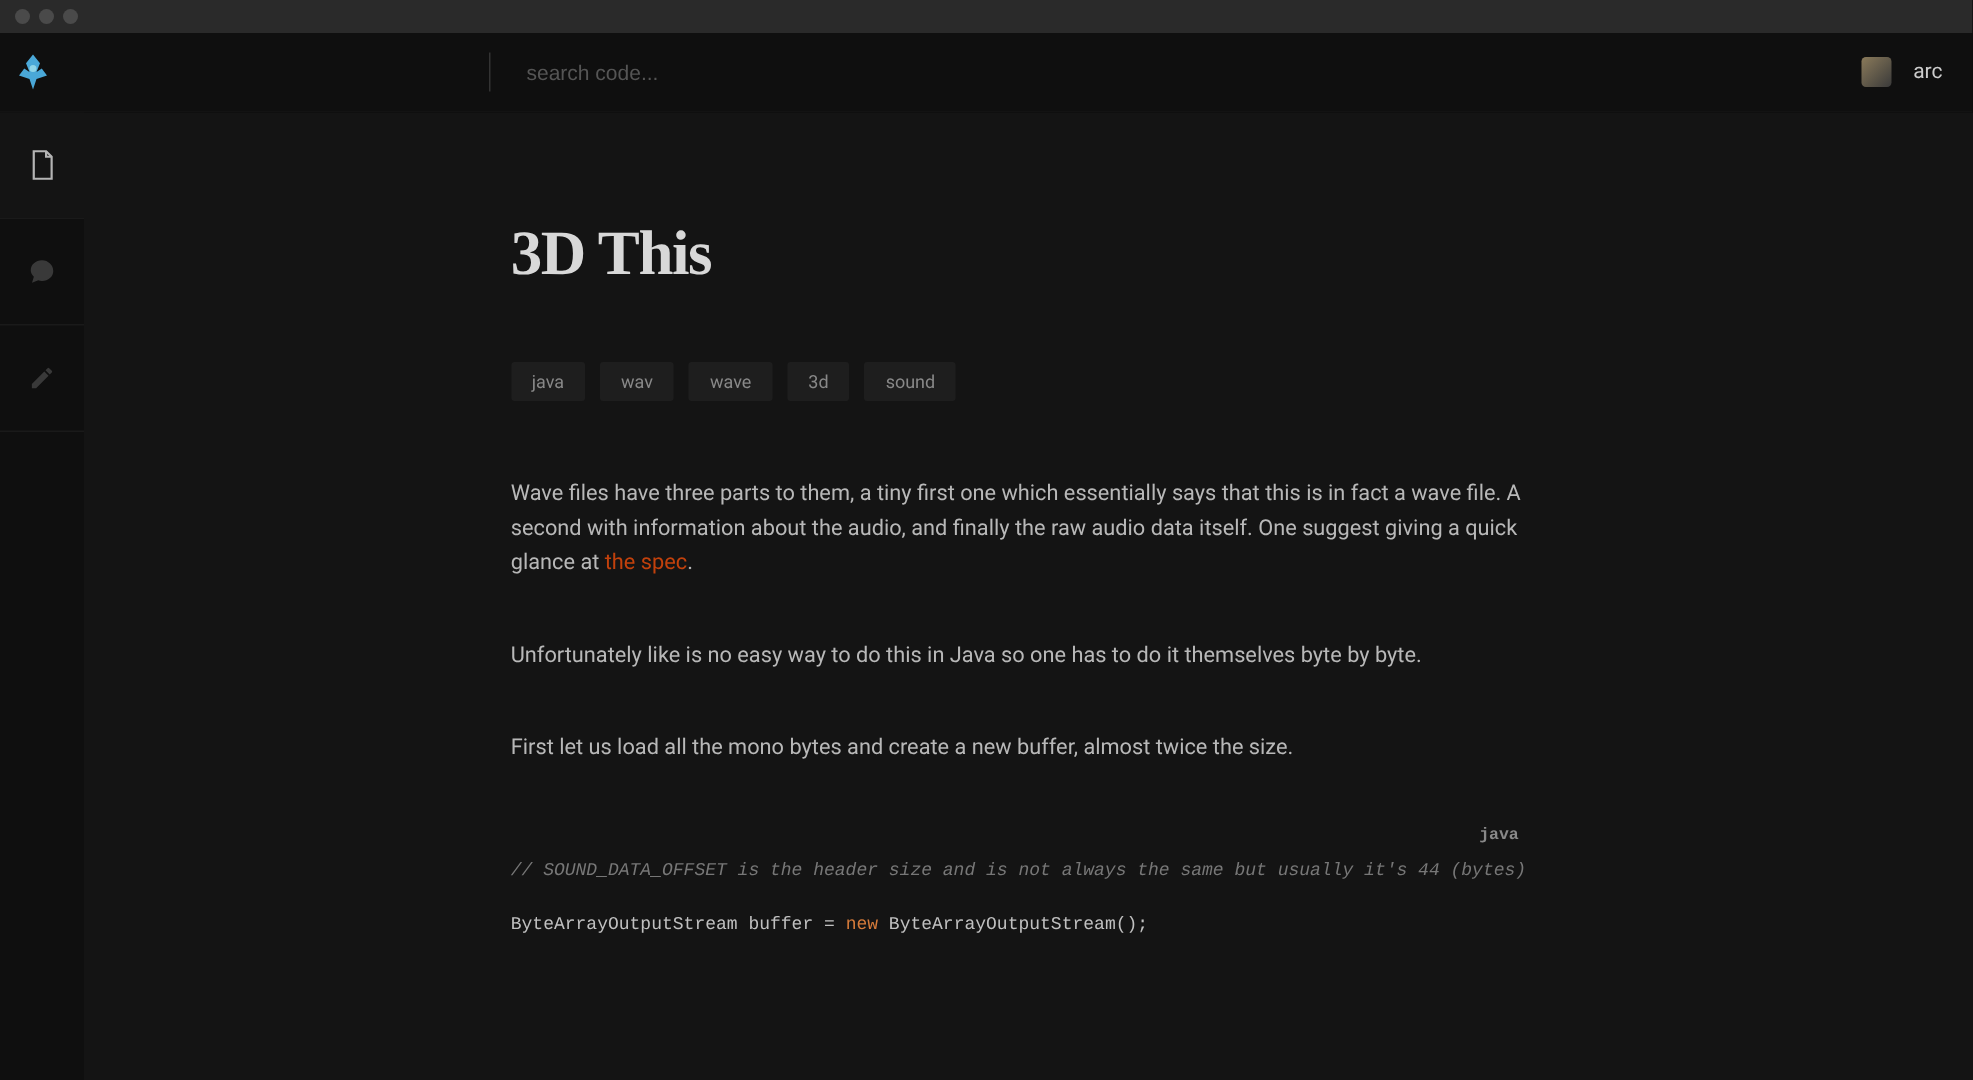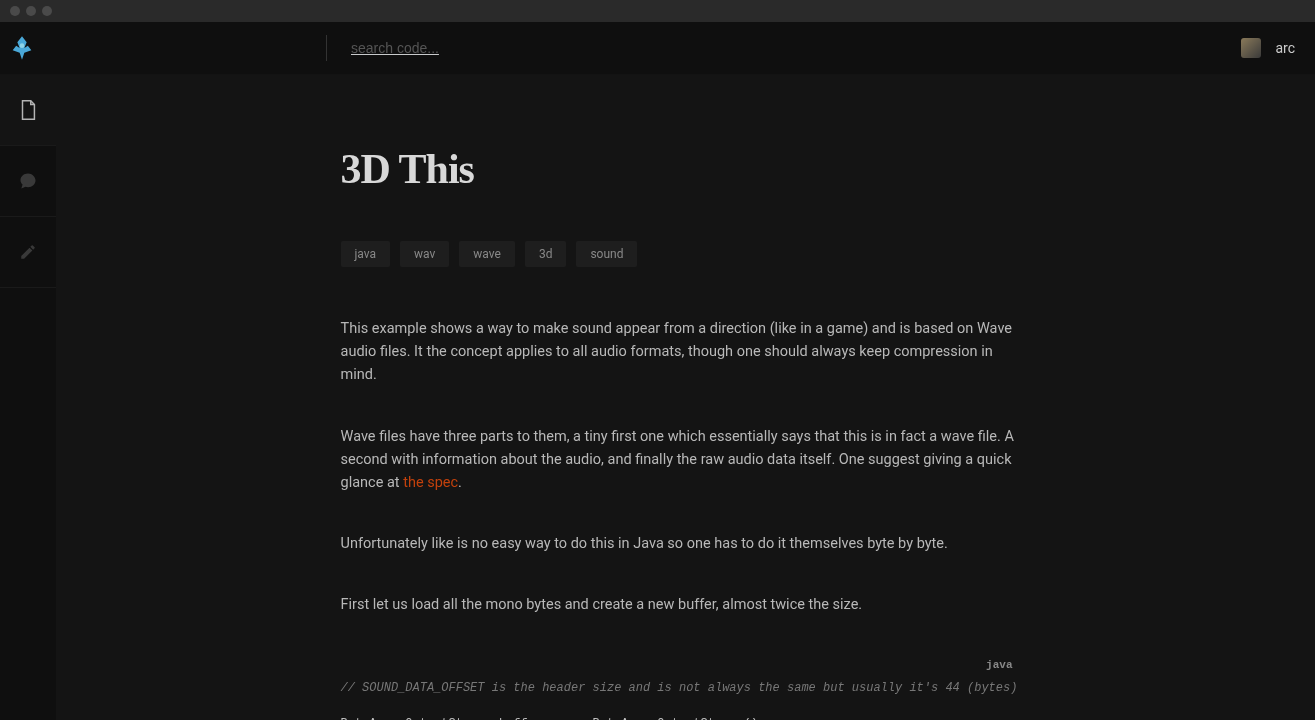--- a/index.html
+++ b/index.html
@@ -35,21 +35,20 @@
 }
 .logo {
   width: 28px;
   height: 28px;
   margin-right: 290px;
 }
 .search-wrapper {
   display: flex;
   align-items: center;
   flex: 1;
-  text-decoration: underline;
 }
 .search-divider {
   width: 1px;
   height: 26px;
   background: #333;
   margin-right: 24px;
 }
 .search-input {
   background: transparent;
   border: none;
@@ -217,21 +216,20 @@
       <h1 class="title">3D This</h1>
 
       <div class="tags">
         <span class="tag">java</span>
         <span class="tag">wav</span>
         <span class="tag">wave</span>
         <span class="tag">3d</span>
         <span class="tag">sound</span>
       </div>
 
-      <p class="paragraph">This example shows a way to make sound appear from a direction (like in a game) and is based on Wave audio files. It the concept applies to all audio formats, though one should always keep compression in mind.</p>
 
       <p class="paragraph">
         <span>Wave files have three parts to them, a tiny first one which essentially says that this is in fact a wave file. A second with information about the audio, and finally the raw audio data itself. One suggest giving a quick glance at </span><a class="link" href="#">the spec</a><span>.</span>
       </p>
 
       <p class="paragraph">Unfortunately like is no easy way to do this in Java so one has to do it themselves byte by byte.</p>
 
       <p class="paragraph">First let us load all the mono bytes and create a new buffer, almost twice the size.</p>
 
       <div class="code-block">

